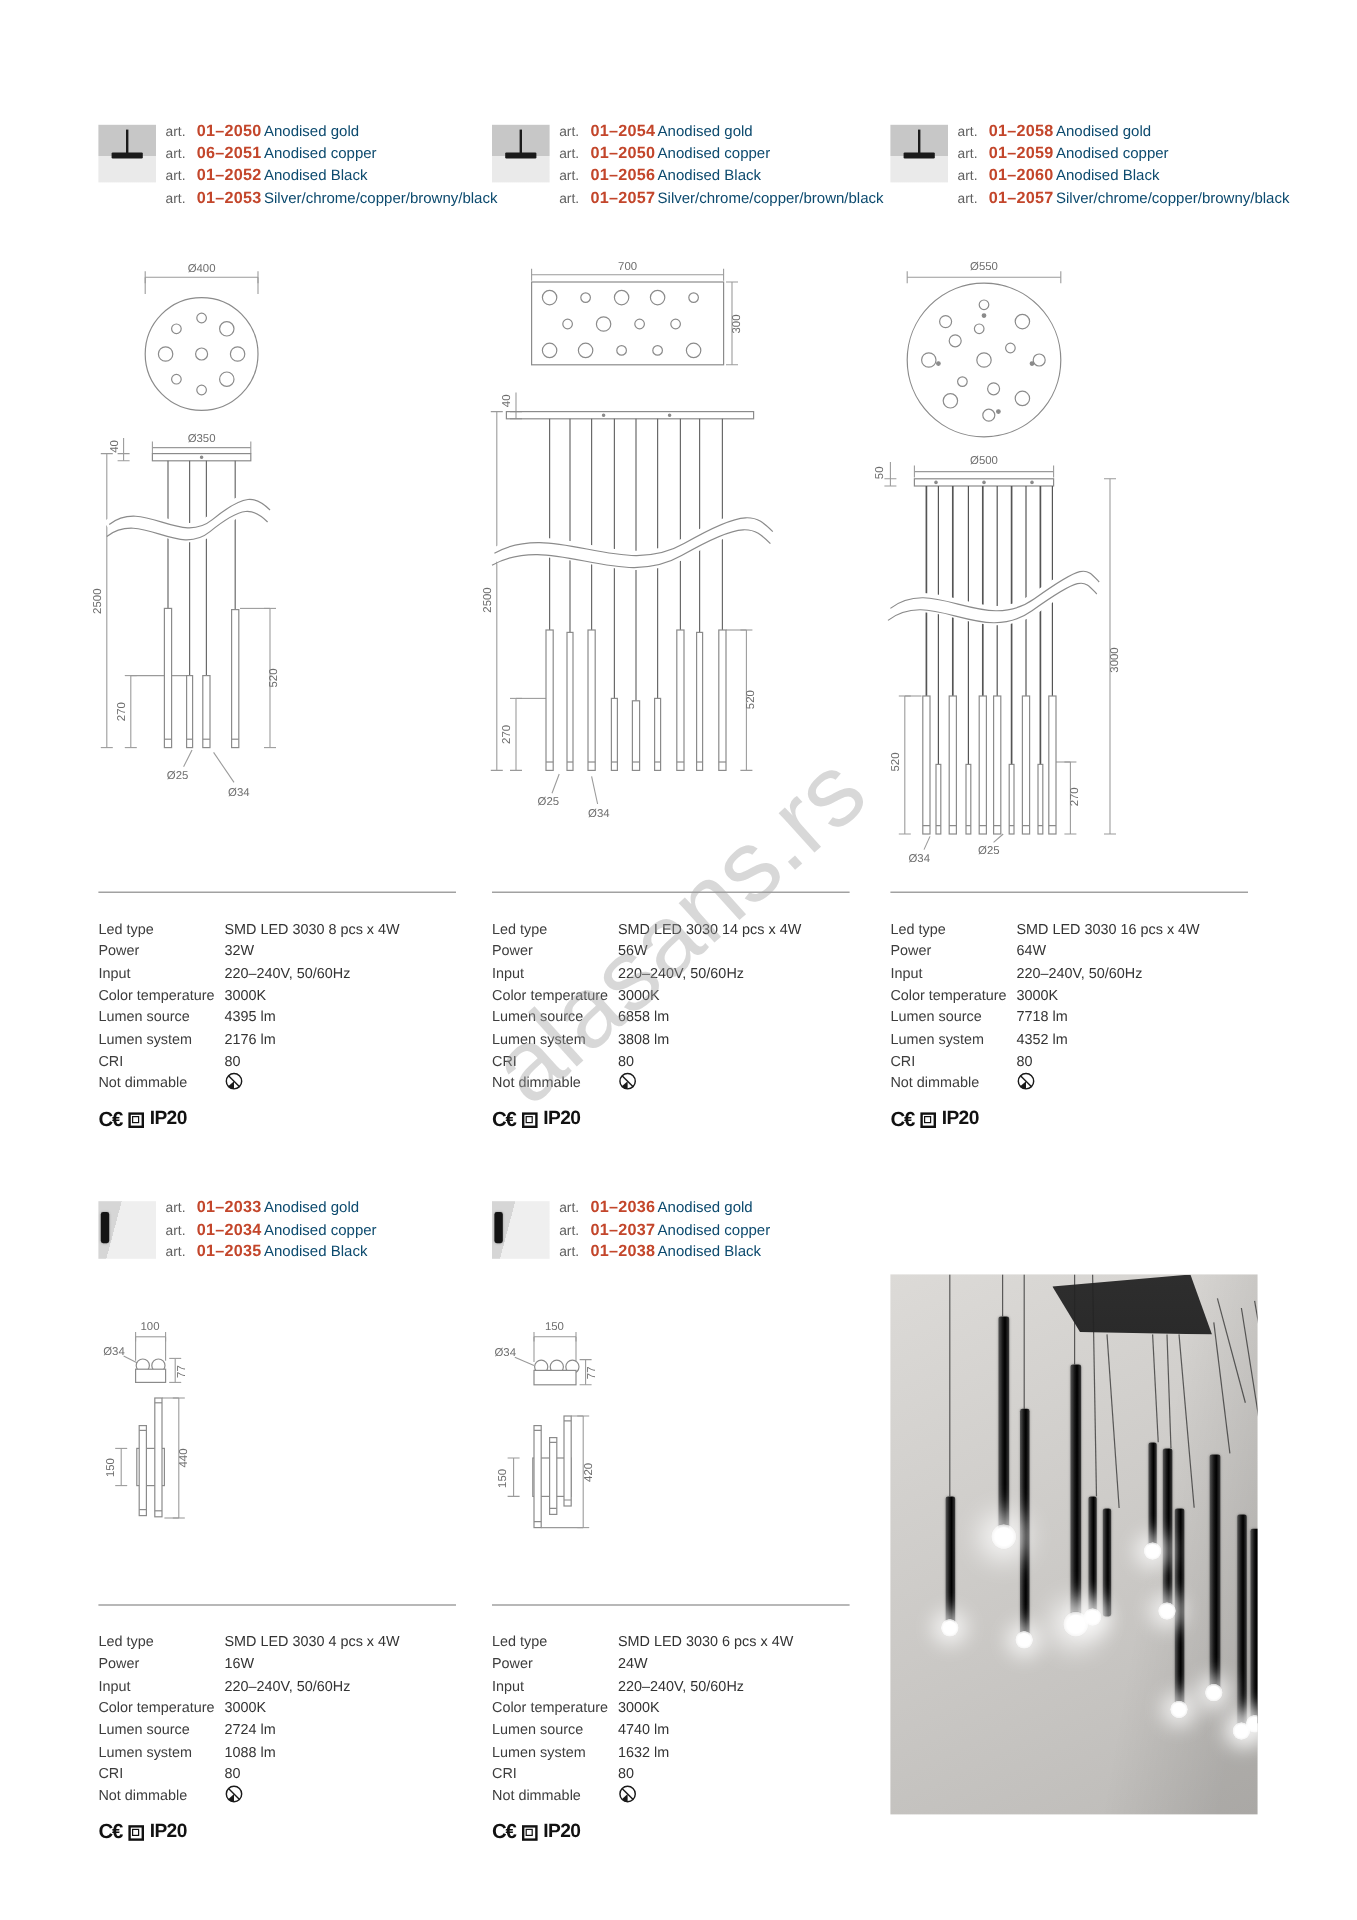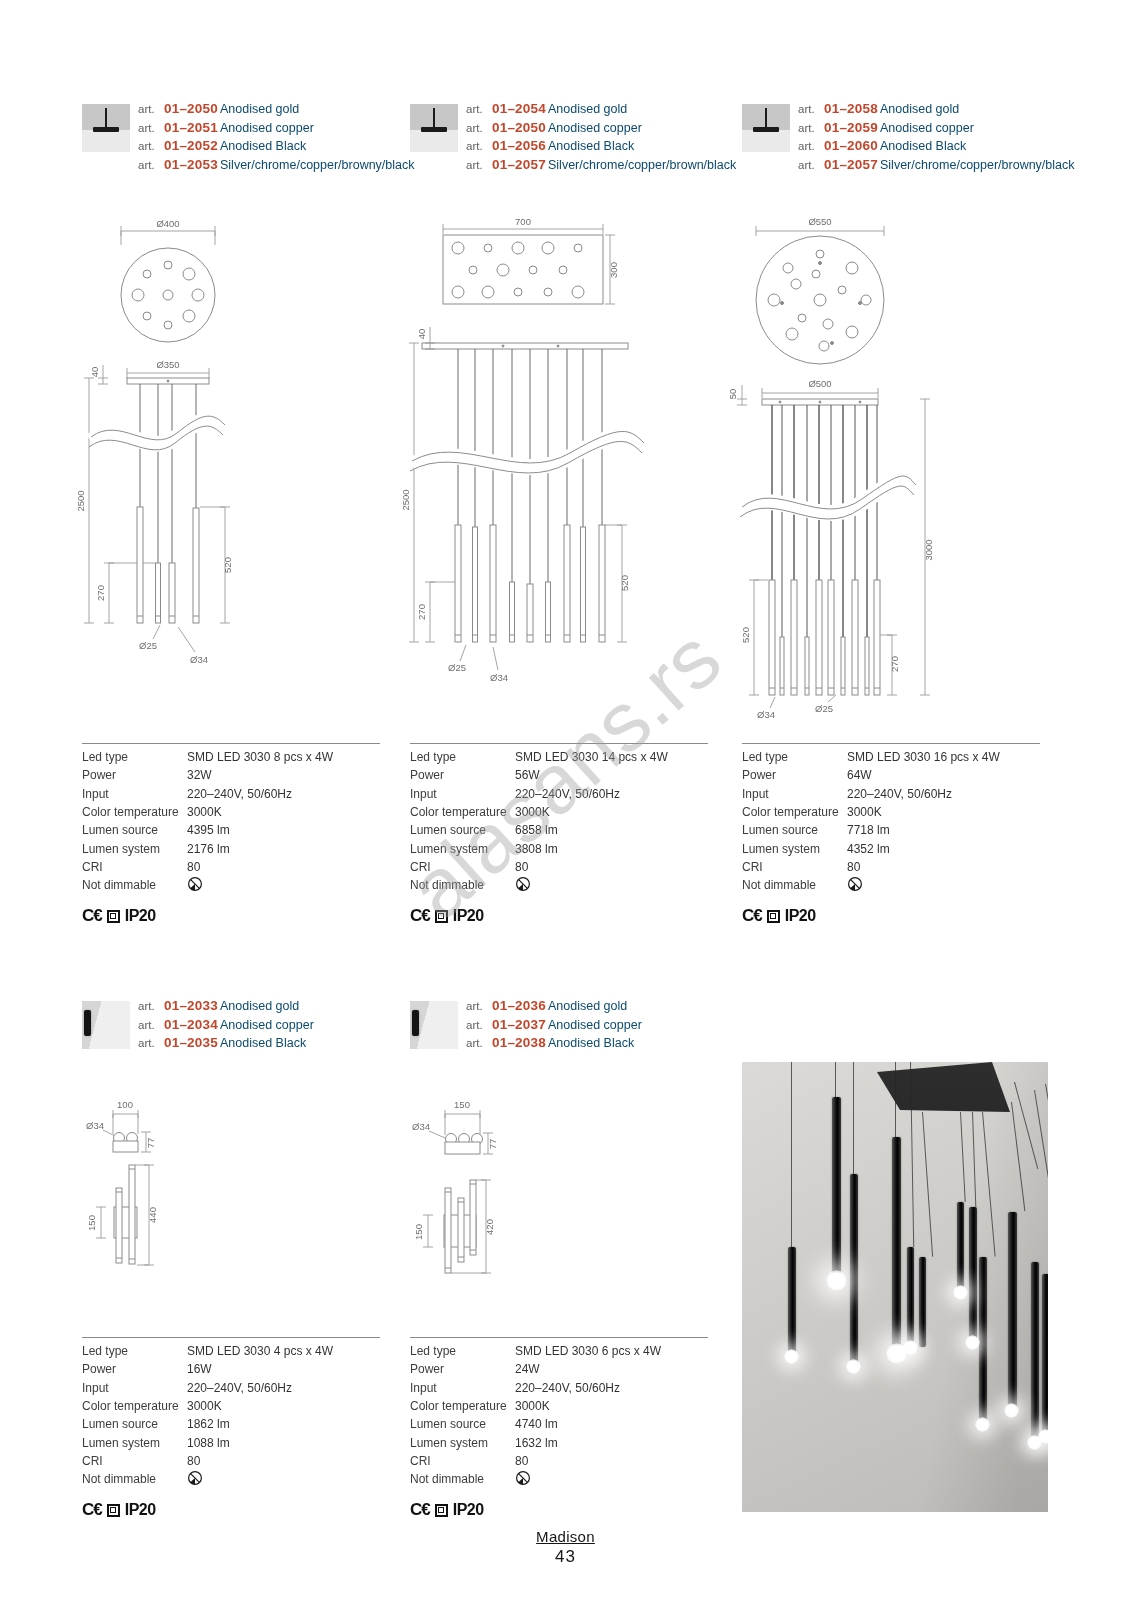--- a/index.html
+++ b/index.html
@@ -13,21 +13,21 @@
 .licon.pendant .stem{position:absolute;left:23px;top:4px;width:2px;height:20px;background:#1a1a1a}
 .licon.pendant .bar{position:absolute;left:11px;top:23px;width:26px;height:5px;background:#1a1a1a;border-radius:1px}
 .licon.wall{background:linear-gradient(105deg,#d6d6d6 0 32%,#efefef 32% 100%)}
 .licon.wall .rod{position:absolute;left:2px;top:9px;width:7px;height:26px;background:#141414}
 .artlines{padding-top:1px}
 .artline{display:flex;align-items:baseline;white-space:nowrap;height:18.6px}
 .artlbl{font-size:11.5px;color:#606060;width:22px}
 .artcode{font-size:13.5px;font-weight:700;color:#c3462b;margin-left:4px;width:56px;letter-spacing:.2px}
 .artdesc{font-size:12.5px;color:#0c4a6e}
 
-.spec{position:absolute;width:298px;border-top:1.2px solid #8a8a8a;padding-top:4px}
+.spec{position:absolute;width:298px;border-top:1.2px solid #8a8a8a;padding-top:21px}
 .sr{display:flex;height:18.3px;align-items:center}
 .sl{width:105px;font-size:12px;color:#3d3d3d}
 .sv{font-size:12px;color:#333}
 .certs{display:flex;align-items:center;margin-top:12px;gap:2px}
 .ce{font-size:17px;font-weight:700;color:#111;letter-spacing:-1px}
 .sqicon{width:13px;height:13px;border:2px solid #111;display:inline-flex;align-items:center;justify-content:center;margin:0 3px}
 .sqicon::before{content:"";width:4px;height:4px;border:1.5px solid #111;display:block}
 .ip{font-size:16px;font-weight:800;color:#111;letter-spacing:-.5px}
 
 svg text{font-family:"Liberation Sans",sans-serif;font-size:9.5px;fill:#6e6e6e}
@@ -56,21 +56,21 @@
         <span class="bar"></span>
       </div>
     <div class="artlines">
       <div class="artline">
           <span class="artlbl">art.</span>
           <span class="artcode">01–2050</span>
           <span class="artdesc">Anodised gold</span>
         </div>
       <div class="artline">
           <span class="artlbl">art.</span>
-          <span class="artcode">01–2051</span>
+          <span class="artcode">06–2051</span>
           <span class="artdesc">Anodised copper</span>
         </div>
       <div class="artline">
           <span class="artlbl">art.</span>
           <span class="artcode">01–2052</span>
           <span class="artdesc">Anodised Black</span>
         </div>
       <div class="artline">
           <span class="artlbl">art.</span>
           <span class="artcode">01–2053</span>
@@ -675,21 +675,21 @@
     <div class="sr">
         <span class="sl">Input</span>
         <span class="sv">220–240V, 50/60Hz</span>
       </div>
     <div class="sr">
         <span class="sl">Color temperature</span>
         <span class="sv">3000K</span>
       </div>
     <div class="sr">
         <span class="sl">Lumen source</span>
-        <span class="sv">1862 lm</span>
+        <span class="sv">2724 lm</span>
       </div>
     <div class="sr">
         <span class="sl">Lumen system</span>
         <span class="sv">1088 lm</span>
       </div>
     <div class="sr">
         <span class="sl">CRI</span>
         <span class="sv">80</span>
       </div>
     <div class="sr">
@@ -786,18 +786,14 @@
     <div class="glow" style="left:211px;top:223px"></div>
     <div class="glow" style="left:223px;top:273px"></div>
     <div class="glow" style="left:233px;top:355px"></div>
     <div class="glow" style="left:262px;top:341px"></div>
     <div class="glow" style="left:285px;top:373px"></div>
     <div class="glow" style="left:296px;top:367px"></div>
   </div>
 
   <div class="wm">alasans.rs</div>
 
-  <div class="footer">
-    <div class="ftitle">Madison</div>
-    <div class="fpage">43</div>
-  </div>
 
 </div>
 
 </body></html>

